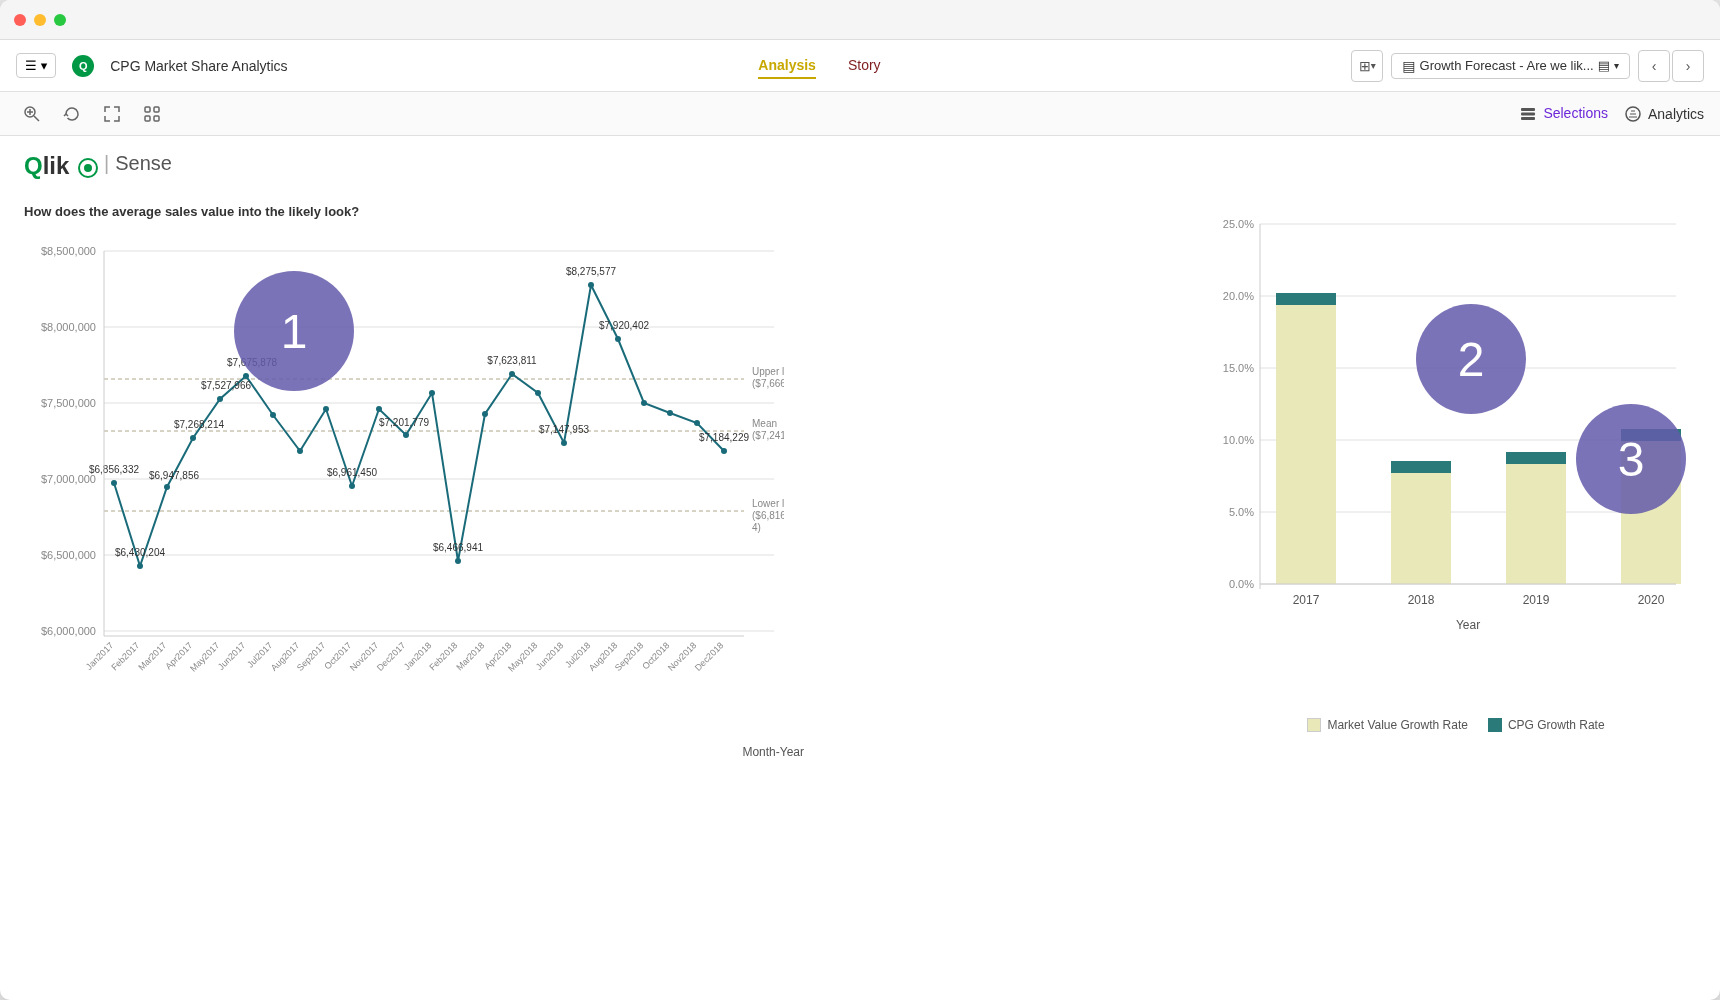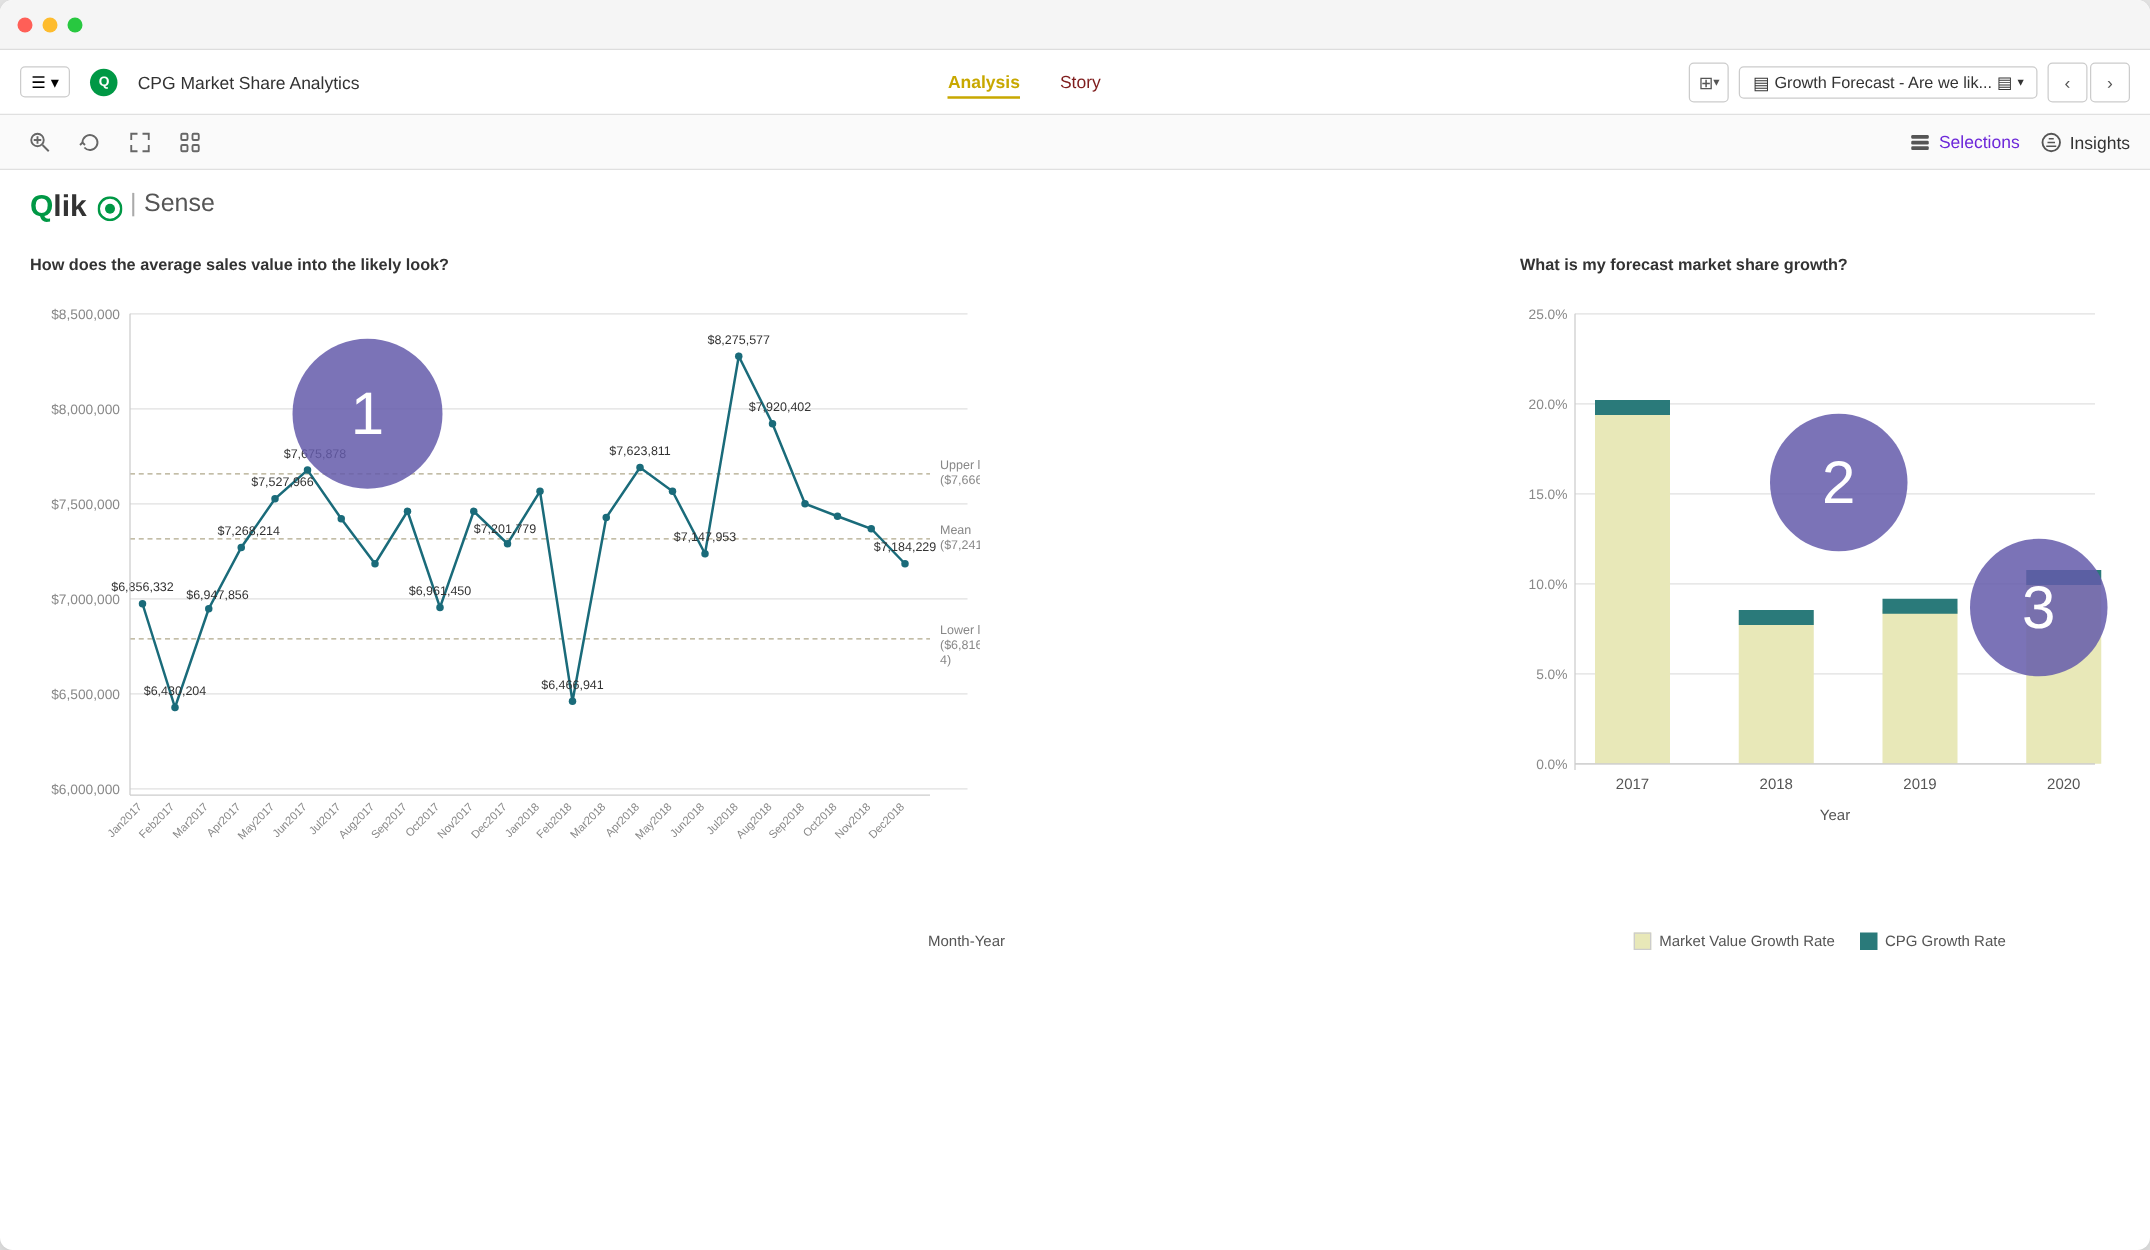--- a/index.html
+++ b/index.html
@@ -312,21 +312,21 @@
         </svg>
         <span>Selections</span>
       </div>
       <div class="insights-btn">
         <svg width="18" height="18" viewBox="0 0 18 18" fill="none">
           <circle cx="9" cy="9" r="7" stroke="#555" stroke-width="1.5"></circle>
           <line x1="5" y1="12" x2="13" y2="12" stroke="#555" stroke-width="1.2"></line>
           <line x1="6" y1="9" x2="12" y2="9" stroke="#555" stroke-width="1.2"></line>
           <line x1="7" y1="6" x2="11" y2="6" stroke="#555" stroke-width="1.2"></line>
         </svg>
-        <span>Insights</span>
+        <span>Analytics</span>
       </div>
     </div>
   </div>
 
   <div class="page-header">
     <div class="qlik-logo">
       <span style="font-size:24px; font-weight:700;">
         <span style="color:#009845">Q</span><span>lik</span>
         <span style="font-size:18px; vertical-align:middle;">
           <svg width="20" height="20" viewBox="0 0 20 20" style="vertical-align:middle; margin: 0 2px;">
@@ -497,21 +497,20 @@
           <line x1="80" y1="20" x2="80" y2="405" stroke="#ccc" stroke-width="1"></line>
           <line x1="80" y1="405" x2="720" y2="405" stroke="#ccc" stroke-width="1"></line>
         </svg>
         
         
         <div style="text-align:right; margin-top:-20px; font-size:12px; color:#555;">Month-Year</div>
       </div>
     </div>
 
     <div class="chart-right" style="padding-left: 40px;">
-      <div class="chart-title">What is my forecast market share growth?</div>
       <div style="position:relative;">
         
         <div class="circle-badge" style="width:110px;height:110px;top:100px;left:200px;z-index:10;">
           <span>2</span>
         </div>
         
         <div class="circle-badge" style="width:110px;height:110px;top:200px;left:360px;z-index:10;">
           <span>3</span>
         </div>
         

